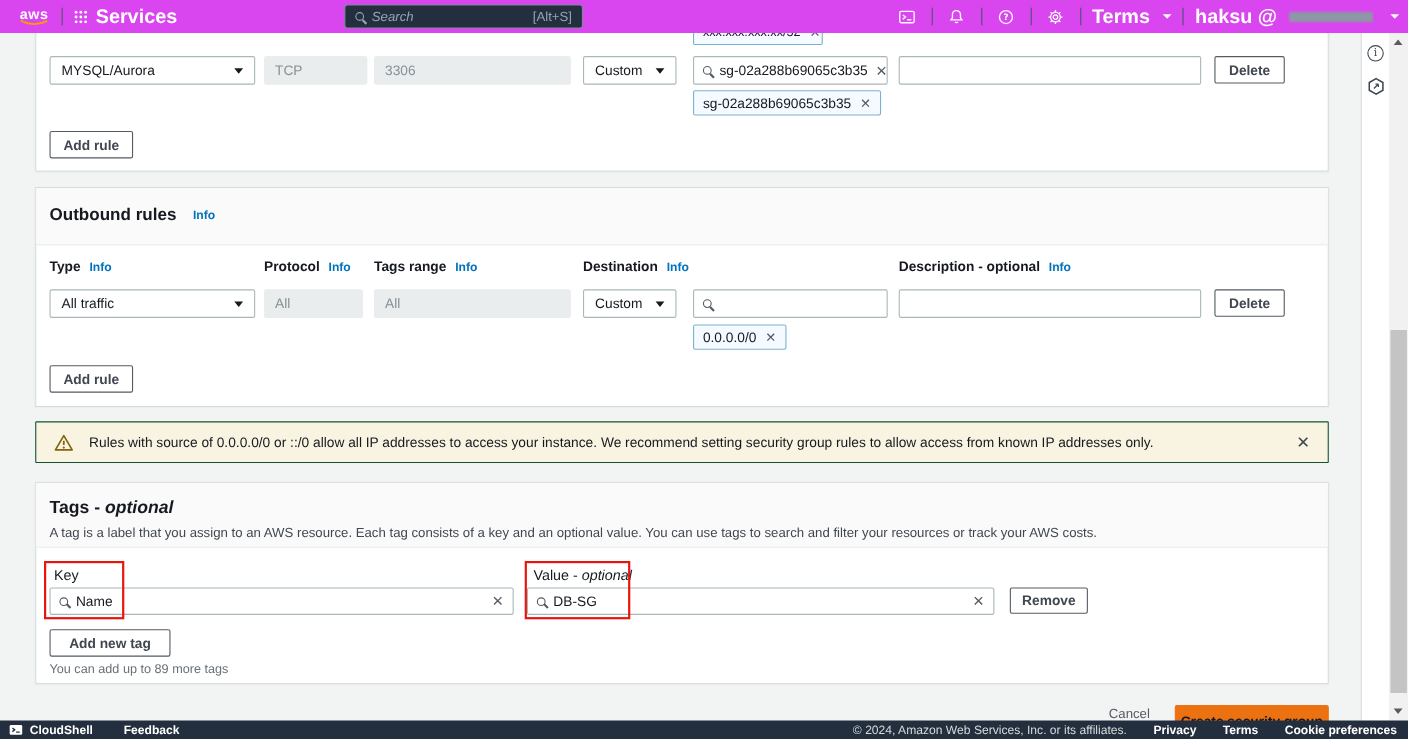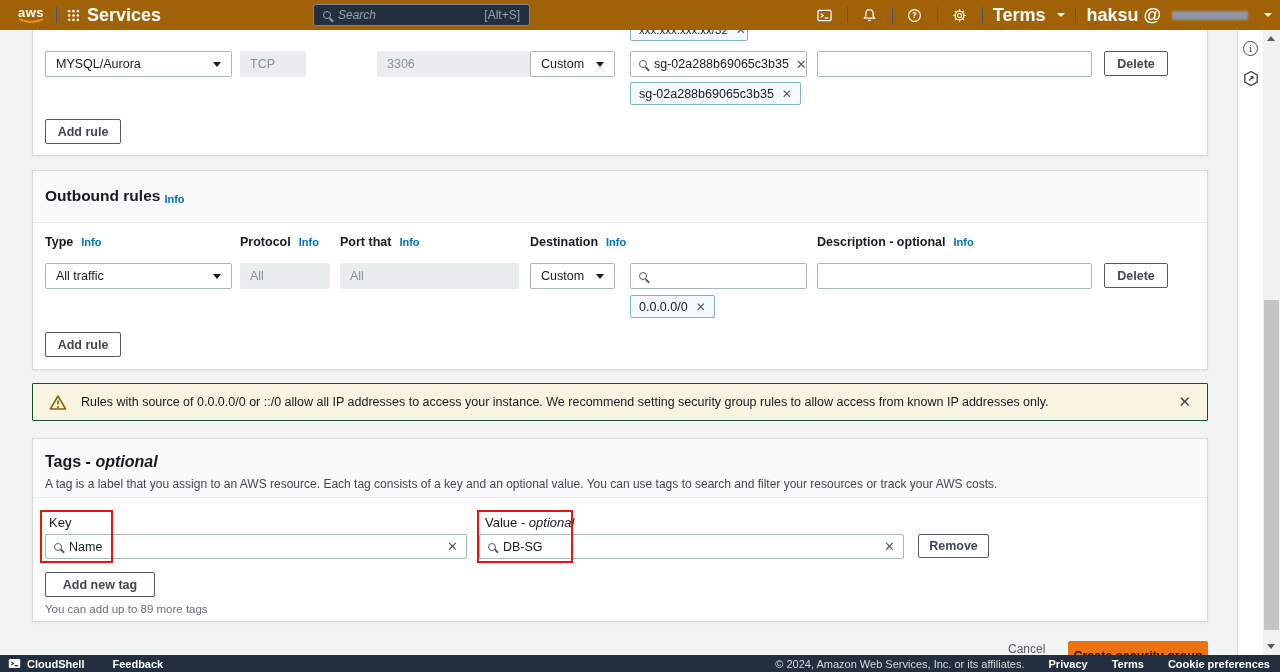--- a/index.html
+++ b/index.html
@@ -4,21 +4,21 @@
 <style>
   * { box-sizing: border-box; margin: 0; padding: 0; }
   html,body { width:1280px; height:672px; overflow:hidden; }
   body {
     position:relative;
     font-family:"Liberation Sans","DejaVu Sans",sans-serif;
     background:#f2f3f3; color:#16191f; font-size:13px;
   }
   
   .topnav { position:absolute; top:0; left:0; width:1280px; height:30px;
-    background:#a16207; z-index:30; display:flex; align-items:center; }
+    background:#d946ef; z-index:30; display:flex; align-items:center; }
   .nav-logo { margin-left:16px; display:flex; flex-direction:column; align-items:center; width:30px; }
   .nav-logo .aws-txt { color:#fff; font-weight:bold; font-size:13px; line-height:11px; letter-spacing:0.5px; }
   .nav-div { width:1px; height:16px; background:#49566a; margin:0 10px; }
   .nav-item { display:flex; align-items:center; gap:7px; color:#fff; font-size:18px; font-weight:600; }
   .nav-search { position:absolute; left:313px; top:4px; width:217px; height:22px;
     border:1px solid #7b8795; border-radius:3px; background:#232f3e;
     display:flex; align-items:center; padding:0 9px; gap:7px;
     color:#95a5b1; font-size:12px; }
   .nav-search .ph { font-style:italic; }
   .nav-search .shortcut { margin-left:auto; font-style:normal; color:#95a5b1; }
@@ -29,21 +29,21 @@
   .caret-w { width:0;height:0;border-left:4px solid transparent;border-right:4px solid transparent;border-top:4px solid #fff; margin-left:5px;}
   .mag { width:8px; height:8px; border:1.5px solid #545b64; border-radius:50%; position:relative; flex:none;}
   .mag.light { border-color:#95a5b1; }
   .mag::after { content:""; position:absolute; width:5px; height:1.5px; background:#545b64;
     transform:rotate(45deg); right:-4px; bottom:-2px; }
   .mag.light::after { background:#95a5b1; }
   
   .card { position:absolute; left:32px; width:1176px; background:#fff;
     border:1px solid #d5dbdb; box-shadow:0 1px 2px rgba(0,0,0,.06); }
   .card-head { background:#fafafa; border-bottom:1px solid #eaeded; }
-  .card-title { font-size:15.5px; font-weight:bold; color:#16191f; display:flex; align-items:flex-end; gap:4px;}
+  .card-title { font-size:15.5px; font-weight:bold; color:#16191f; display:flex; align-items:center; gap:15px;}
   .info-link { font-size:11px; font-weight:bold; color:#0073bb; }
   .col-label { position:absolute; font-size:12.5px; font-weight:bold; color:#16191f;
     display:flex; align-items:baseline; gap:8px; white-space:nowrap; }
   .sel, .dis, .search, .inp { position:absolute; height:26px; border-radius:2px; font-size:12.5px; }
   .sel { background:#fff; border:1px solid #aab7b8; display:flex; align-items:center;
     justify-content:space-between; padding:0 10px; font-weight:400; }
   .caret-d { width:0;height:0;border-left:4.5px solid transparent;border-right:4.5px solid transparent;border-top:5.5px solid #16191f; }
   .dis { background:#eaeded; color:#879196; display:flex; align-items:center; padding:0 10px; }
   .search { background:#fff; border:1px solid #aab7b8; display:flex; align-items:center; padding:0 8px; gap:7px; }
   .inp { background:#fff; border:1px solid #aab7b8; }
@@ -94,24 +94,24 @@
 
   <div class="chip" style="left:597px; top:41px; width:118px; overflow:hidden;">
     <span style="font-size:11.5px;">xxx.xxx.xxx.xx/32</span>
     <span class="x">✕</span>
   </div>
 
   <div class="sel" style="left:12px; top:74px; width:187px;">
     <span>MYSQL/Aurora</span>
     <span class="caret-d"></span>
   </div>
-  <div class="dis" style="left:207px; top:74px; width:66px;">
+  <div class="dis" style="left:207px; top:74px; width:94px;">
     <span>TCP</span>
   </div>
-  <div class="dis" style="left:307px; top:74px; width:179px;margin-left:37px;">
+  <div class="dis" style="left:307px; top:74px; width:179px;">
     <span>3306</span>
   </div>
   <div class="sel" style="left:497px; top:74px; width:85px;">
     <span>Custom</span>
     <span class="caret-d"></span>
   </div>
   <div class="search" style="left:597px; top:74px; width:177px;">
     <span class="mag"></span>
     <span style="white-space:nowrap;">sg-02a288b69065c3b35</span>
     <span class="clear-x">✕</span>
@@ -141,21 +141,21 @@
 
   <div class="col-label" style="left:12px; top:64px;">
     <span>Type</span>
     <span class="info-link">Info</span>
   </div>
   <div class="col-label" style="left:207px; top:64px;">
     <span>Protocol</span>
     <span class="info-link">Info</span>
   </div>
   <div class="col-label" style="left:307px; top:64px;">
-    <span>Port that</span>
+    <span>Tags range</span>
     <span class="info-link">Info</span>
   </div>
   <div class="col-label" style="left:497px; top:64px;">
     <span>Destination</span>
     <span class="info-link">Info</span>
   </div>
   <div class="col-label" style="left:784px; top:64px;">
     <span>Description - optional</span>
     <span class="info-link">Info</span>
   </div>

